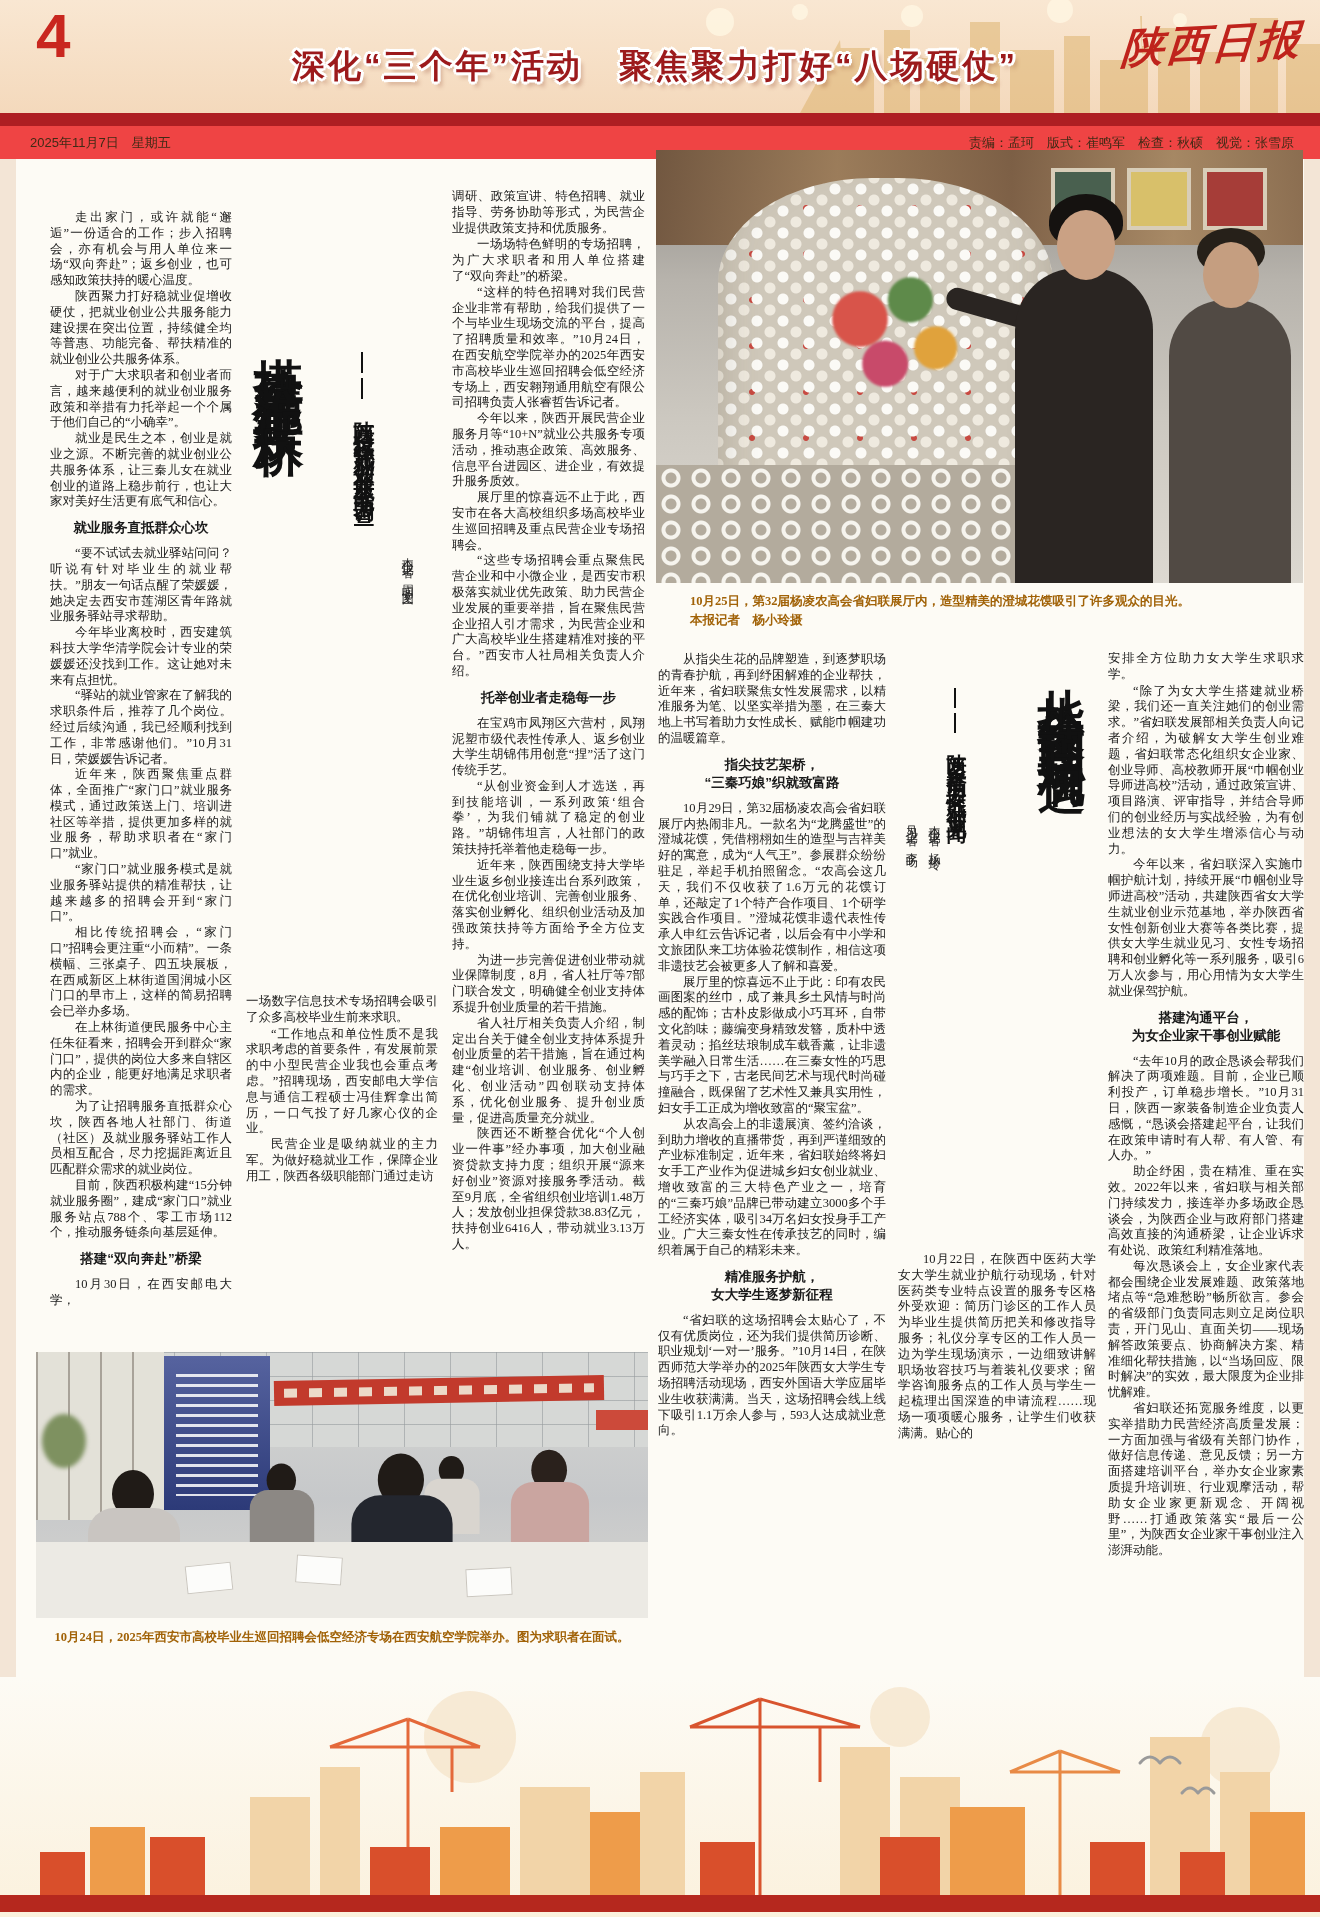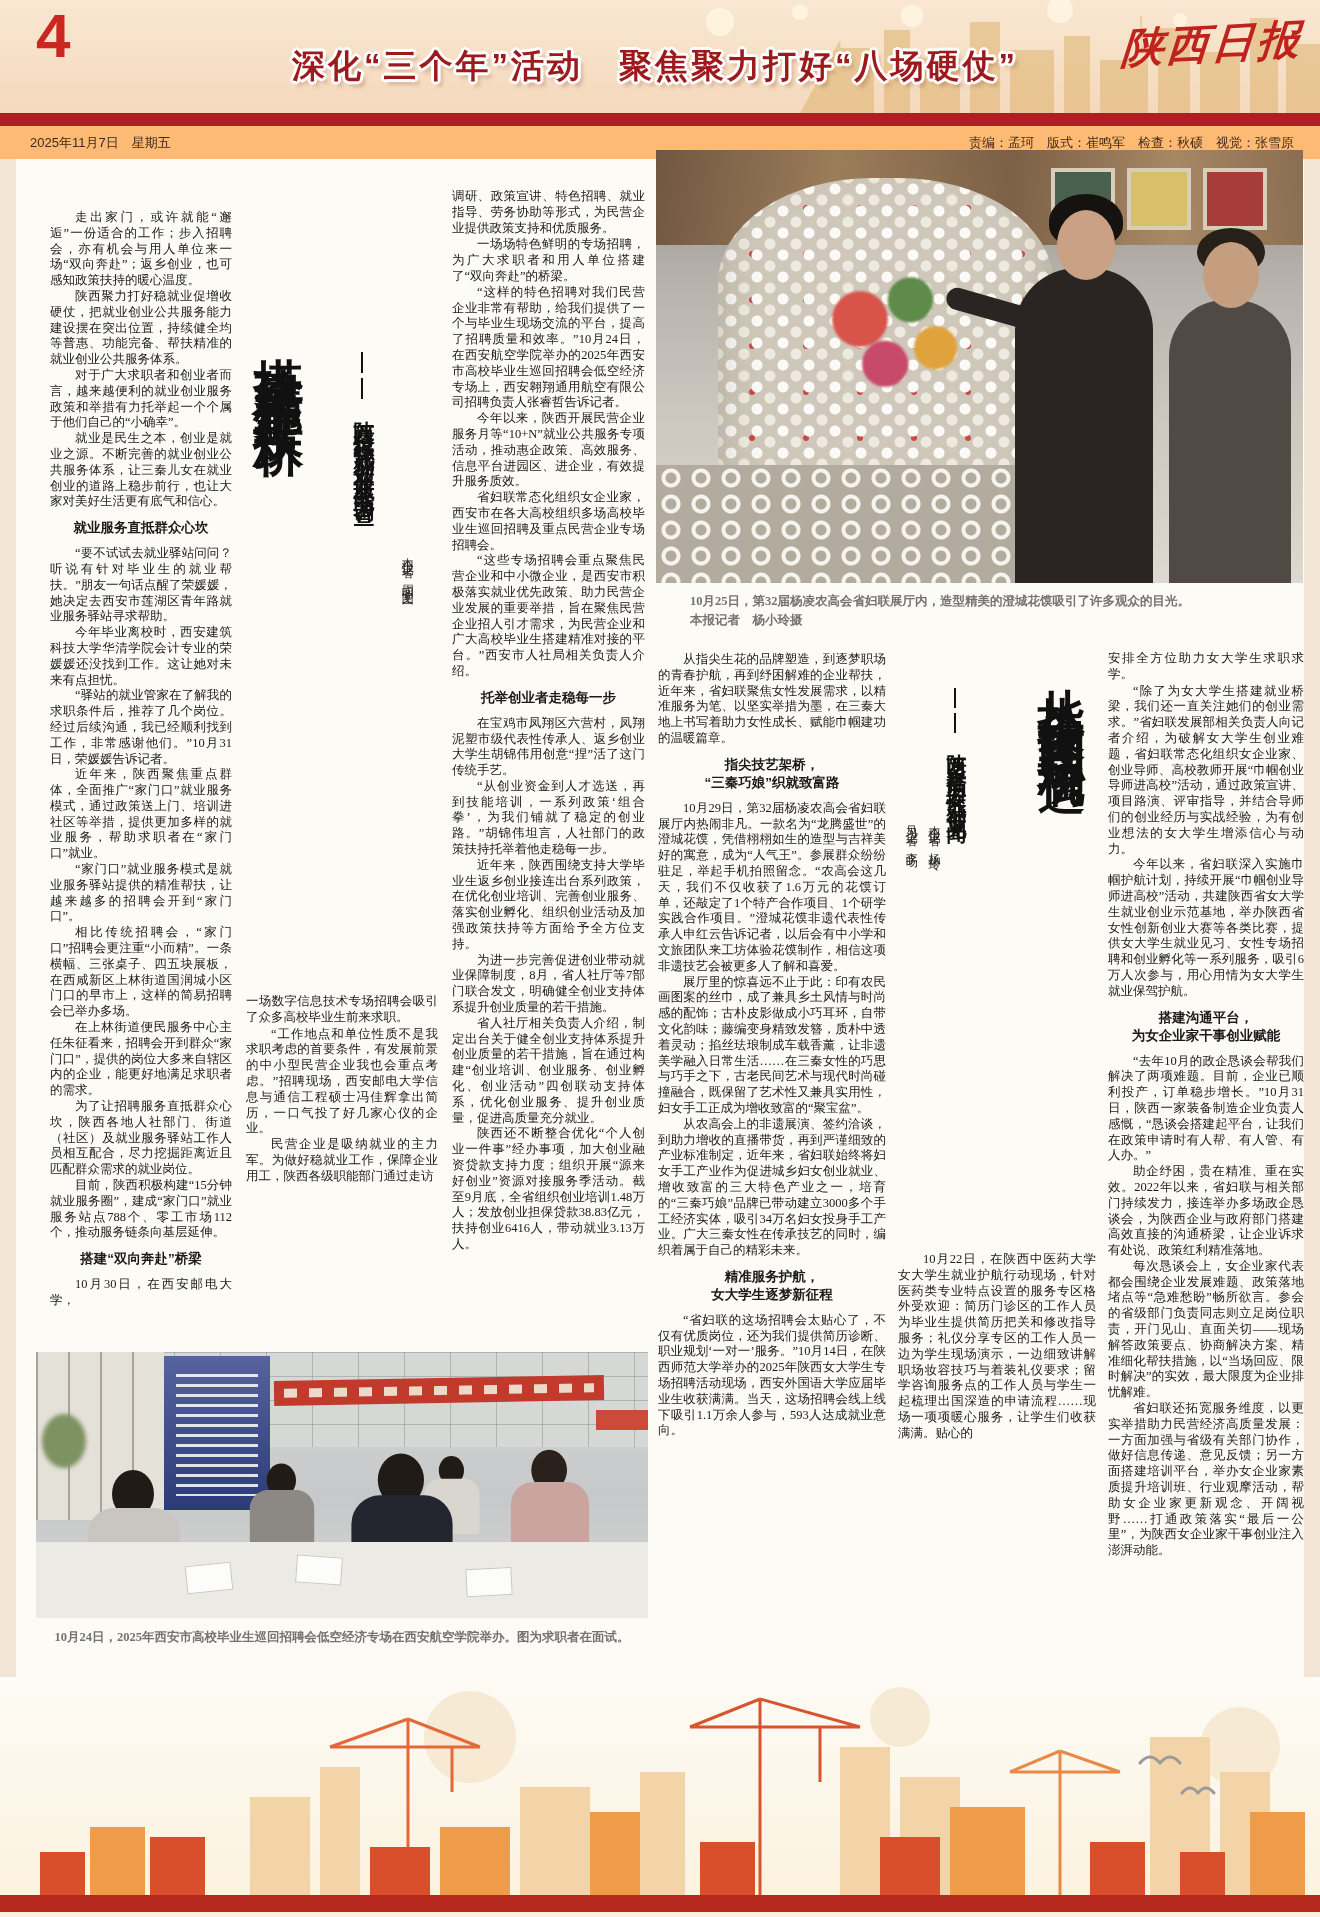--- a/index.html
+++ b/index.html
@@ -13,21 +13,21 @@
            font-weight:900;font-size:62px;color:#c9271f;line-height:1.1;}
   .masthead{position:absolute;right:18px;top:16px;font-family:"DejaVu Serif","Liberation Serif",serif;
             font-weight:bold;font-style:italic;font-size:42px;color:#bf231c;
             transform:skewX(-7deg) rotate(-3deg);letter-spacing:3px;}
   .banner{position:absolute;left:150px;top:44px;width:1010px;text-align:center;
           font-family:"Liberation Sans",sans-serif;font-weight:900;font-size:33px;
           letter-spacing:3px;color:#9c1a1c;white-space:nowrap;
           text-shadow:-2px -2px 0 #fff,2px -2px 0 #fff,-2px 2px 0 #fff,2px 2px 0 #fff,
                       0 -3px 0 #fff,0 3px 0 #fff,-3px 0 0 #fff,3px 0 0 #fff,4px 5px 4px rgba(130,50,25,.35);}
   .redbar{position:absolute;left:0;top:113px;width:1320px;height:13px;background:#ae1e23;}
-  .datebar{position:absolute;left:0;top:126px;width:1320px;height:33px;background:#fdba74;
+  .datebar{position:absolute;left:0;top:126px;width:1320px;height:33px;background:#ef4444;
            font-family:"Liberation Sans",sans-serif;font-size:13px;color:#402a15;line-height:33px;}
   .datebar .dt{position:absolute;left:30px;}
   .datebar .cr{position:absolute;right:26px;}
   
   .content-bg{position:absolute;left:16px;top:159px;width:1288px;height:1520px;background:#fdfbf5;}
   
   .col{position:absolute;font-size:12.5px;line-height:15.8px;text-align:justify;overflow:hidden;}
   .para{margin:0;text-indent:2em;}
   .para.cont{text-indent:0;font-family:Liberation Mono, monospace;}
   .subhead{margin:9px 0;font-family:"Liberation Sans",sans-serif;font-weight:700;
@@ -37,21 +37,21 @@
   .t-main{position:absolute;font-family:"Liberation Sans",sans-serif;font-weight:900;color:#111;}
   .t-left{left:0;top:128px;font-size:50px;letter-spacing:10px;}
   .t-right{right:2px;top:2px;font-size:47px;letter-spacing:9px;}
   .t-sub{position:absolute;font-family:"Liberation Sans",sans-serif;font-weight:700;
          font-size:21px;letter-spacing:5px;color:#111;}
   .t-sub-l{left:104px;top:162px;}
   .t-sub-r{left:46px;top:40px;font-size:20px;}
   .t-by{position:absolute;font-size:12px;letter-spacing:3px;color:#222;white-space:pre-line;line-height:1.9;}
   .t-by-l{left:150px;top:358px;}
   .t-by-r{left:2px;top:168px;}
-  .caption{position:absolute;font-size:12.5px;font-weight:bold;color:#737373;line-height:19px;}
+  .caption{position:absolute;font-size:12.5px;font-weight:bold;color:#a16207;line-height:19px;}
   .cap-credit{text-align:left;padding-right:58px;}
   
   .photo{position:absolute;overflow:hidden;}
   .photo-top{left:656px;top:150px;width:647px;height:433px;
              background:linear-gradient(180deg,#8e8b86,#b7b3ac 30%,#ccc8c0 62%,#ddd9d1);}
   .pt-shelves{position:absolute;left:0;top:0;width:100%;height:95px;opacity:.9;
               background:linear-gradient(90deg,#6e5138,#9c7a55 28%,#7a5a3e 55%,#a88760 80%,#8a6a4a);}
   .pt-art{position:absolute;top:18px;width:56px;height:54px;border:4px solid #d8cdb8;}
   .pt-flowers{position:absolute;left:62px;top:28px;width:335px;height:402px;background-color:#cfc8ba;
       background-image:radial-gradient(circle,#fbfaf6 5px,rgba(0,0,0,0) 6px),
@@ -173,21 +173,21 @@
       <p class="para cont">一场数字信息技术专场招聘会吸引了众多高校毕业生前来求职。</p>
       <p class="para">“工作地点和单位性质不是我求职考虑的首要条件，有发展前景的中小型民营企业我也会重点考虑。”招聘现场，西安邮电大学信息与通信工程硕士冯佳辉拿出简历，一口气投了好几家心仪的企业。</p>
       <p class="para">民营企业是吸纳就业的主力军。为做好稳就业工作，保障企业用工，陕西各级职能部门通过走访</p>
     </div>
 
   <div class="col" style="left:452px;top:190px;width:193px;height:1128px;">
       <p class="para cont">调研、政策宣讲、特色招聘、就业指导、劳务协助等形式，为民营企业提供政策支持和优质服务。</p>
       <p class="para">一场场特色鲜明的专场招聘，为广大求职者和用人单位搭建了“双向奔赴”的桥梁。</p>
       <p class="para">“这样的特色招聘对我们民营企业非常有帮助，给我们提供了一个与毕业生现场交流的平台，提高了招聘质量和效率。”10月24日，在西安航空学院举办的2025年西安市高校毕业生巡回招聘会低空经济专场上，西安翱翔通用航空有限公司招聘负责人张睿哲告诉记者。</p>
       <p class="para">今年以来，陕西开展民营企业服务月等“10+N”就业公共服务专项活动，推动惠企政策、高效服务、信息平台进园区、进企业，有效提升服务质效。</p>
-      <p class="para">省妇联常态化组织女企业家，西安市在各大高校组织多场高校毕业生巡回招聘及重点民营企业专场招聘会。</p>
+      <p class="para">展厅里的惊喜远不止于此，西安市在各大高校组织多场高校毕业生巡回招聘及重点民营企业专场招聘会。</p>
       <p class="para">“这些专场招聘会重点聚焦民营企业和中小微企业，是西安市积极落实就业优先政策、助力民营企业发展的重要举措，旨在聚焦民营企业招人引才需求，为民营企业和广大高校毕业生搭建精准对接的平台。”西安市人社局相关负责人介绍。</p>
       <h4 class="subhead">托举创业者走稳每一步</h4>
       <p class="para">在宝鸡市凤翔区六营村，凤翔泥塑市级代表性传承人、返乡创业大学生胡锦伟用创意“捏”活了这门传统手艺。</p>
       <p class="para">“从创业资金到人才选送，再到技能培训，一系列政策‘组合拳’，为我们铺就了稳定的创业路。”胡锦伟坦言，人社部门的政策扶持托举着他走稳每一步。</p>
       <p class="para">近年来，陕西围绕支持大学毕业生返乡创业接连出台系列政策，在优化创业培训、完善创业服务、落实创业孵化、组织创业活动及加强政策扶持等方面给予全方位支持。</p>
       <p class="para">为进一步完善促进创业带动就业保障制度，8月，省人社厅等7部门联合发文，明确健全创业支持体系提升创业质量的若干措施。</p>
       <p class="para">省人社厅相关负责人介绍，制定出台关于健全创业支持体系提升创业质量的若干措施，旨在通过构建“创业培训、创业服务、创业孵化、创业活动”四创联动支持体系，优化创业服务、提升创业质量，促进高质量充分就业。</p>
       <p class="para">陕西还不断整合优化“个人创业一件事”经办事项，加大创业融资贷款支持力度；组织开展“源来好创业”资源对接服务季活动。截至9月底，全省组织创业培训1.48万人；发放创业担保贷款38.83亿元，扶持创业6416人，带动就业3.13万人。</p>
     </div>
 

